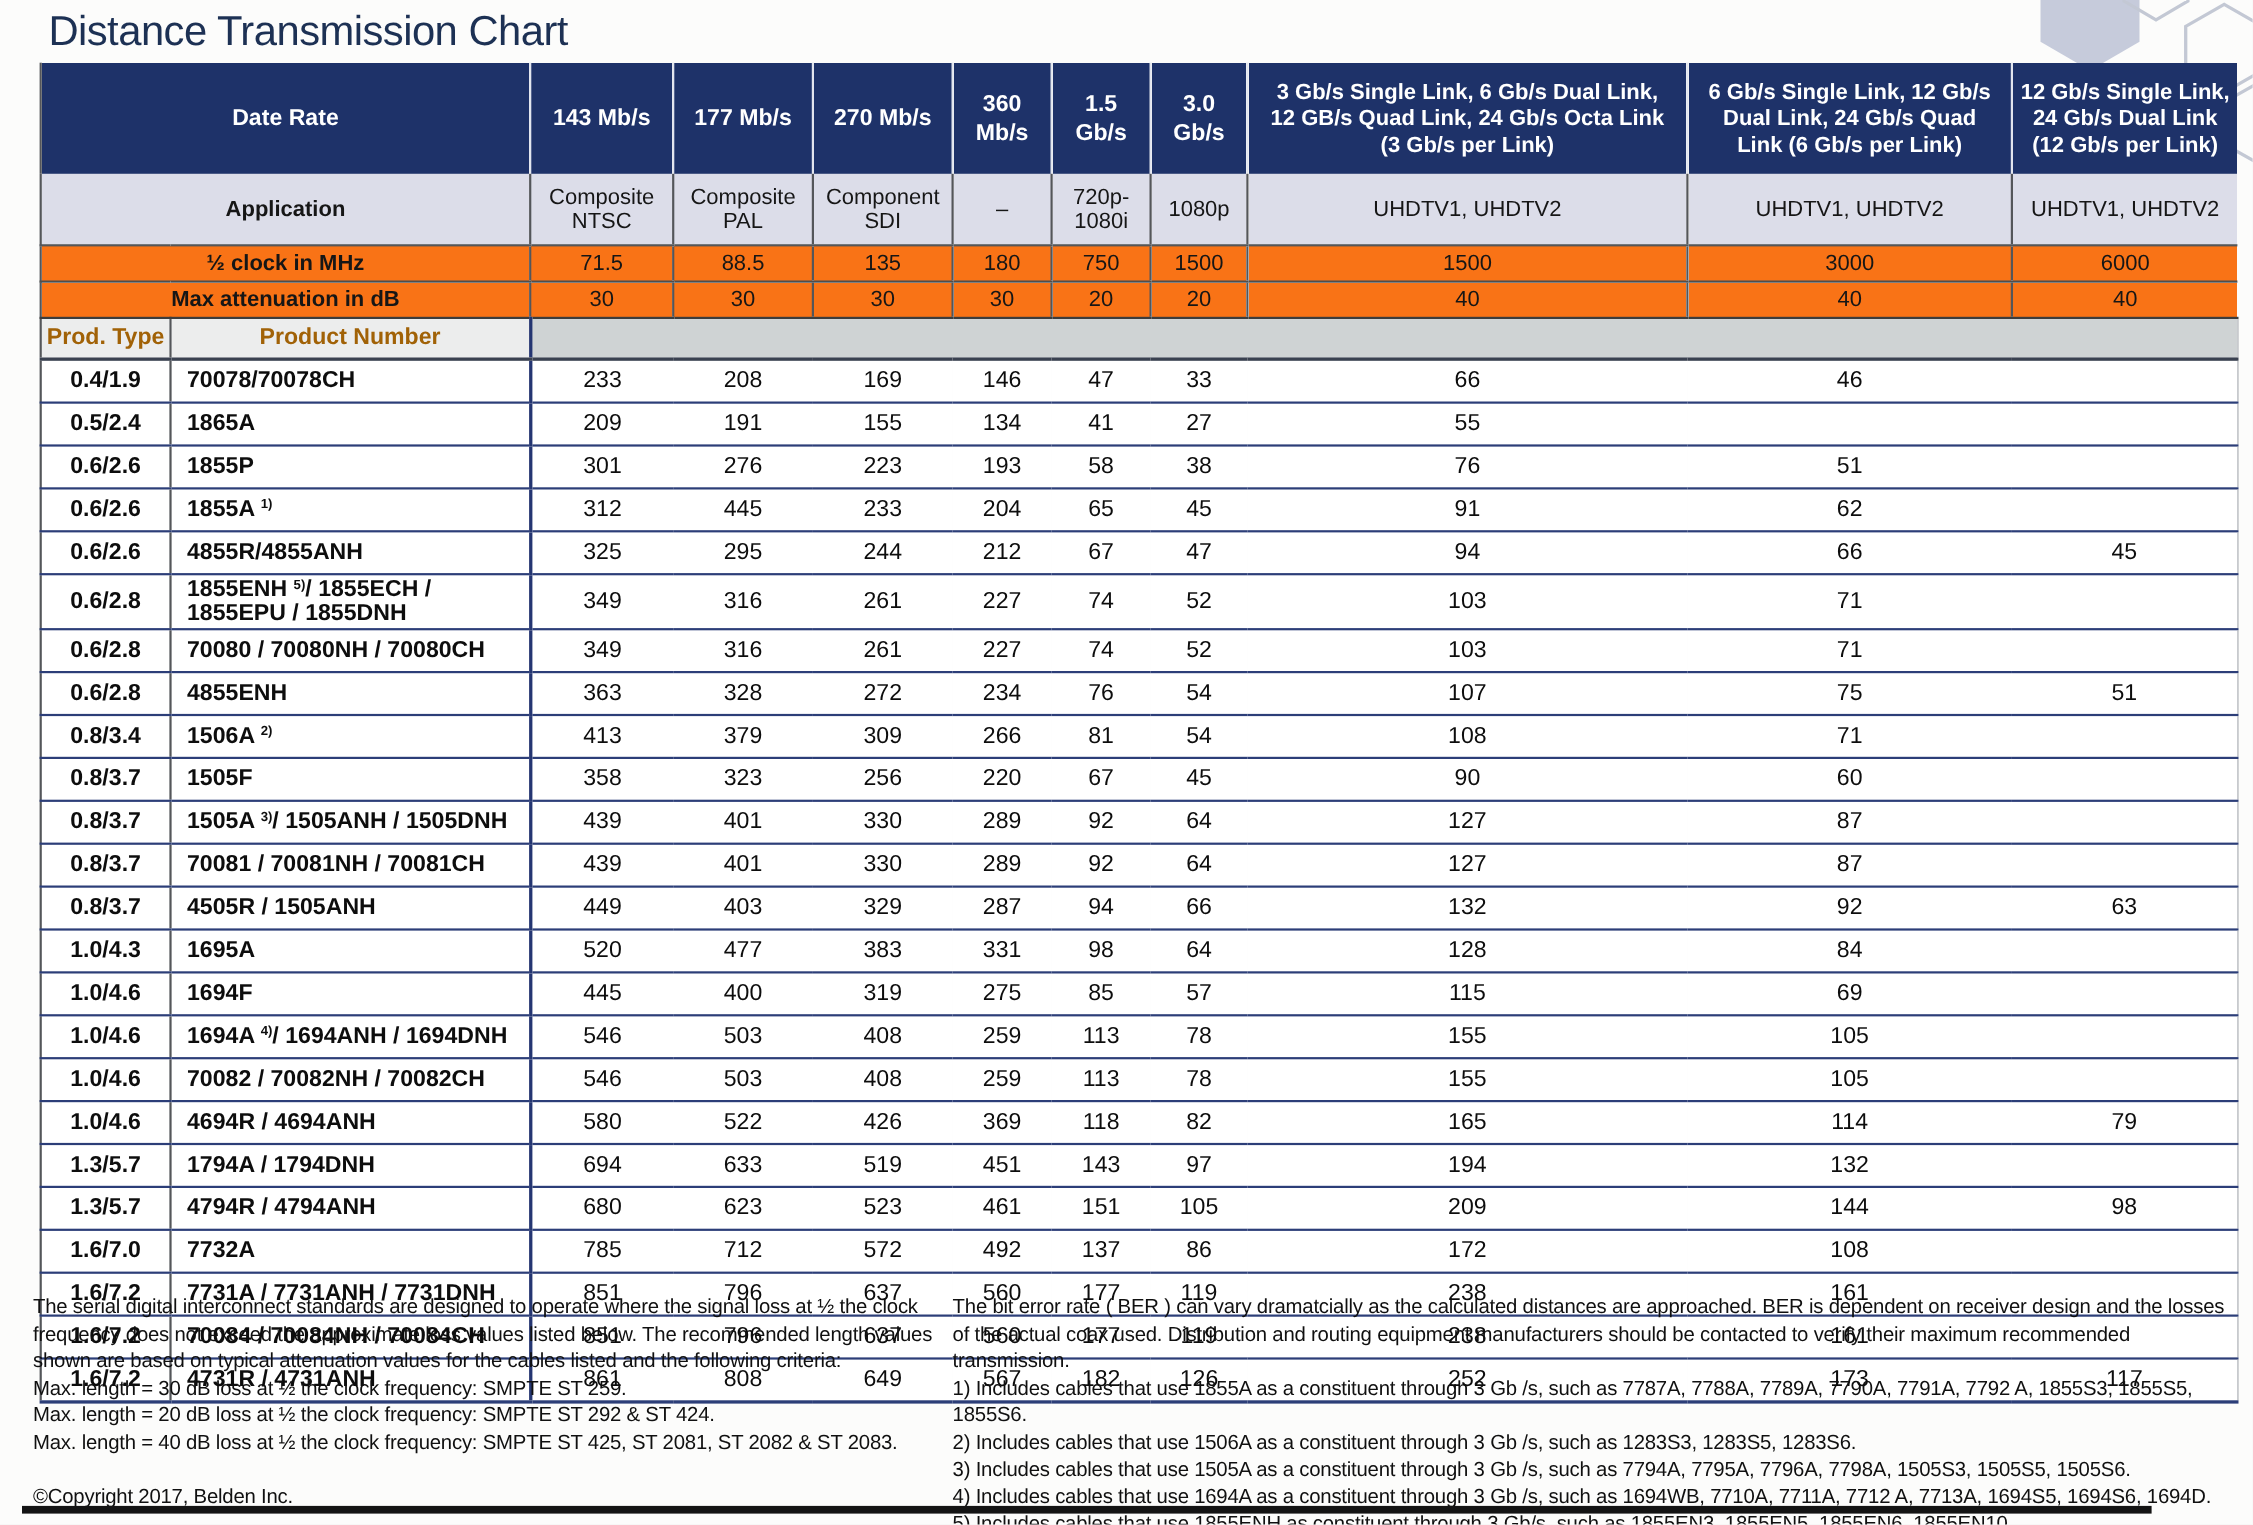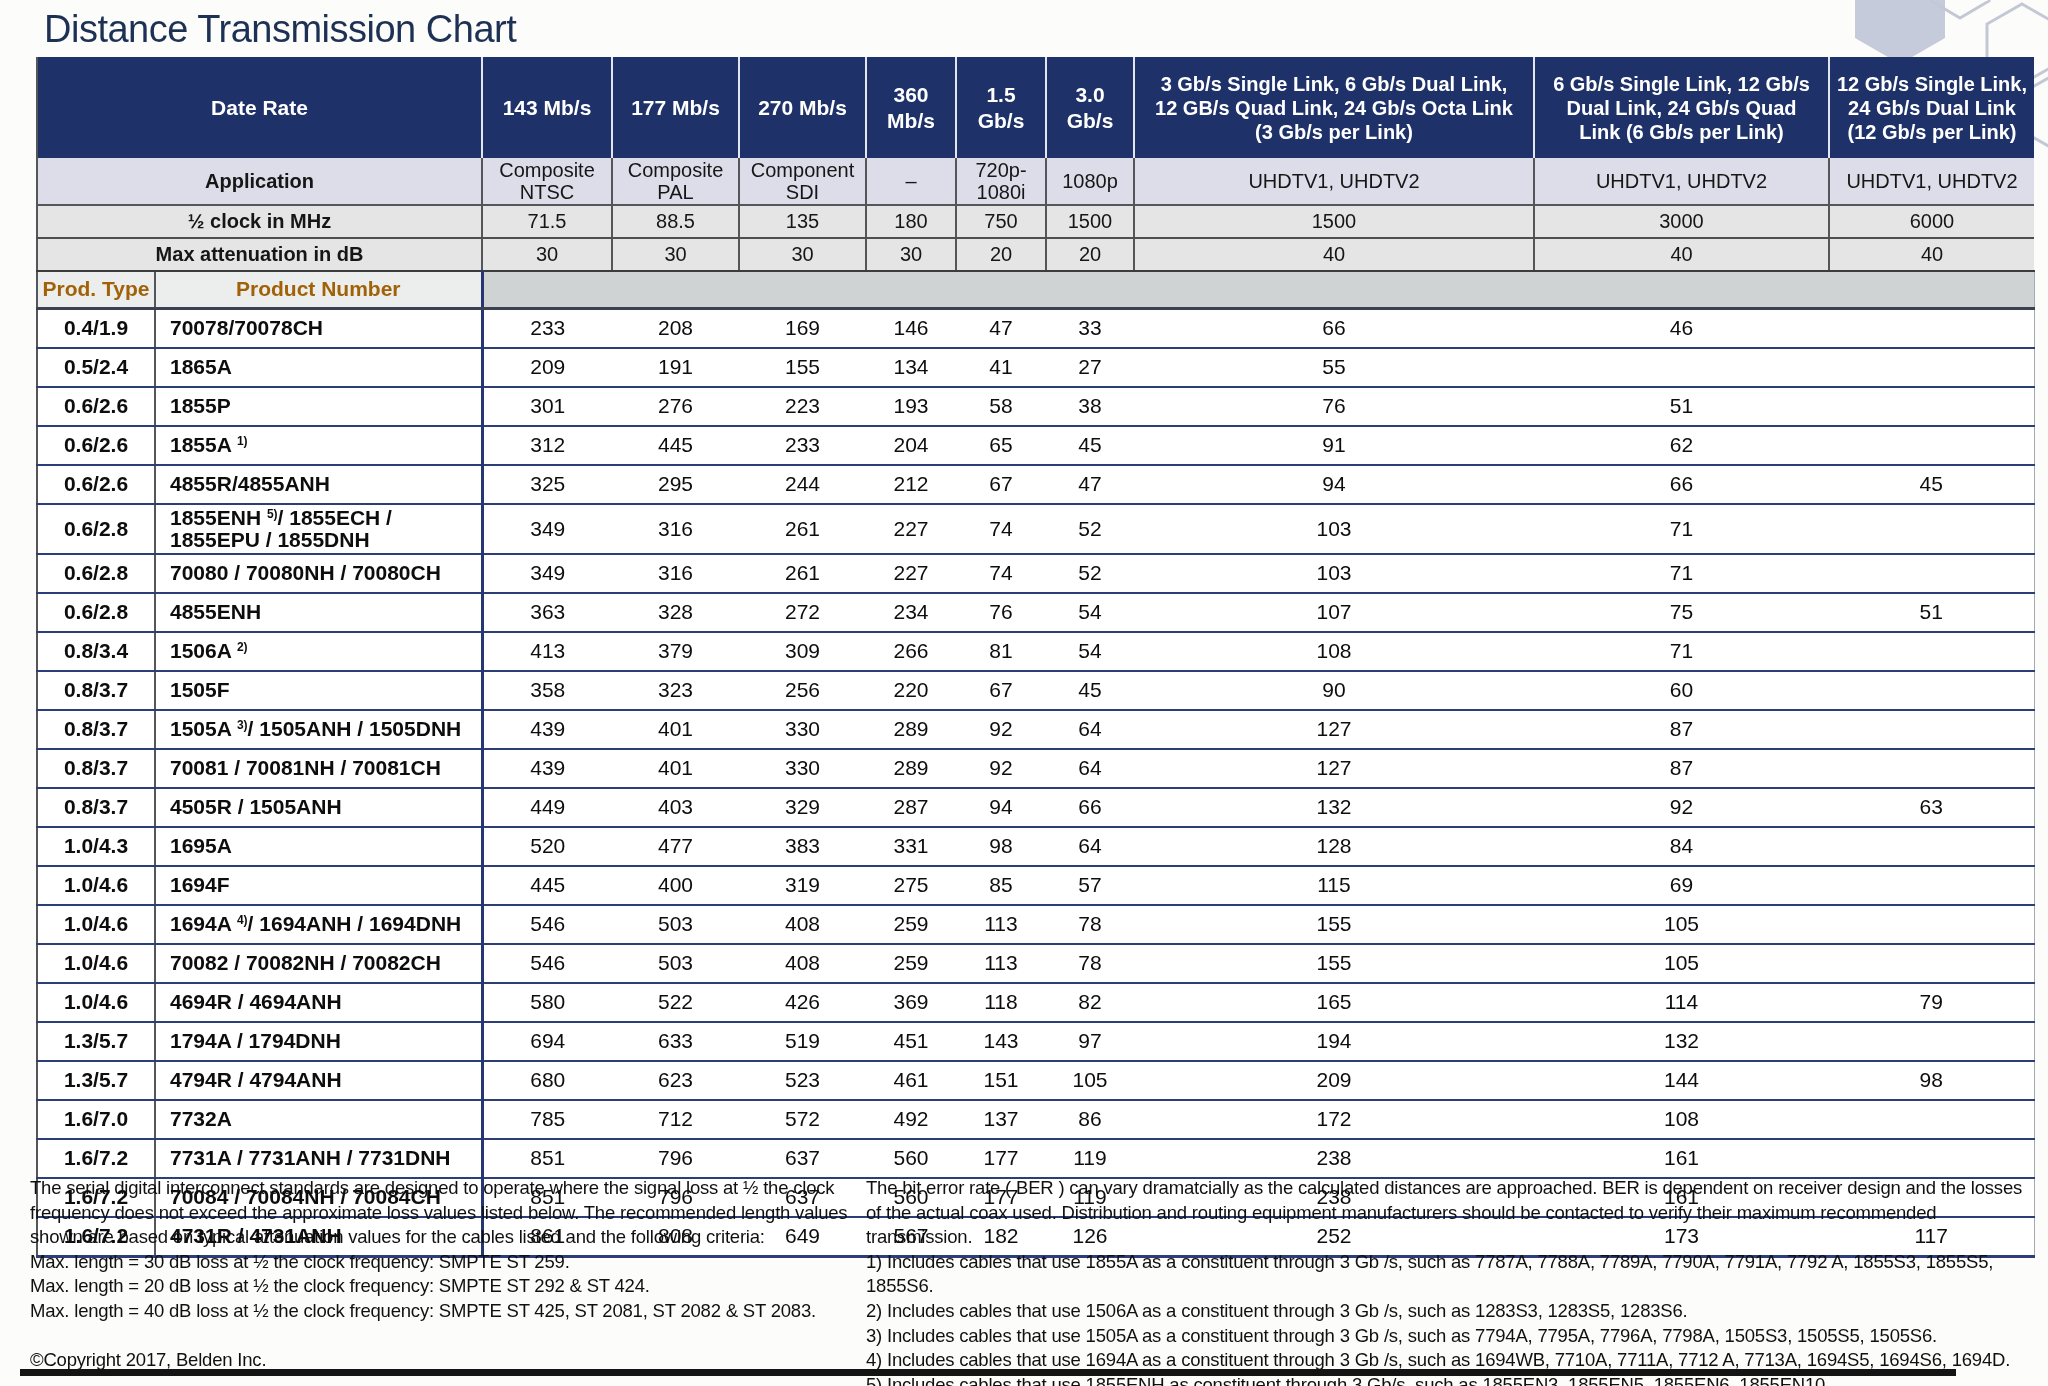--- a/index.html
+++ b/index.html
@@ -17,30 +17,30 @@
                font-weight:normal;overflow:hidden;}
 
   
   tr.h-rates{height:101px;}
   tr.h-rates th{background:#1e3269;color:#ffffff;font-weight:bold;font-size:21px;
                 white-space:pre-line;line-height:1.2;border-left:2px solid #e2e5ee;}
   tr.h-rates th:first-child{border-left:2px solid #54565a;}
   tr.h-rates th.wide{font-size:20px;}
 
   
-  tr.h-apps{height:47px;margin-top:44px;}
+  tr.h-apps{height:65px;margin-top:44px;}
   tr.h-apps td, tr.h-apps th{background:#dcdde9;color:#161616;font-size:20px;white-space:pre-line;
                 line-height:1.12;border-left:2px solid #54565a;border-bottom:2px solid #54565a;}
   tr.h-apps th{font-weight:bold;border-left:2px solid #54565a;}
   tr.h-apps th:first-child, tr.h-apps td:first-child{border-left:2px solid #54565a;}
 
   
   tr.h-clock, tr.h-atten{height:33px;}
   tr.h-clock td, tr.h-clock th, tr.h-atten td, tr.h-atten th{
-        background:#e5e5e5;color:#161616;font-size:20px;
+        background:#f97316;color:#161616;font-size:20px;
         border-left:2px solid #54565a;border-bottom:2px solid #4e4e4e;}
   tr.h-clock th, tr.h-atten th{font-weight:bold;}
   tr.h-atten td, tr.h-atten th{border-bottom:2px solid #3c3c3c;}
 
   
   tr.h-prod{height:37px;}
   tr.h-prod th{background:#eceded;color:#a16207;font-weight:bold;font-size:21px;
                border-left:2px solid #54565a;border-bottom:3px solid #3a4150;}
   tr.h-prod td.spacer{background:#cfd3d4;border-left:3px solid #253672;
                border-bottom:3px solid #3a4150;border-right:1px solid #a6aab0;}

